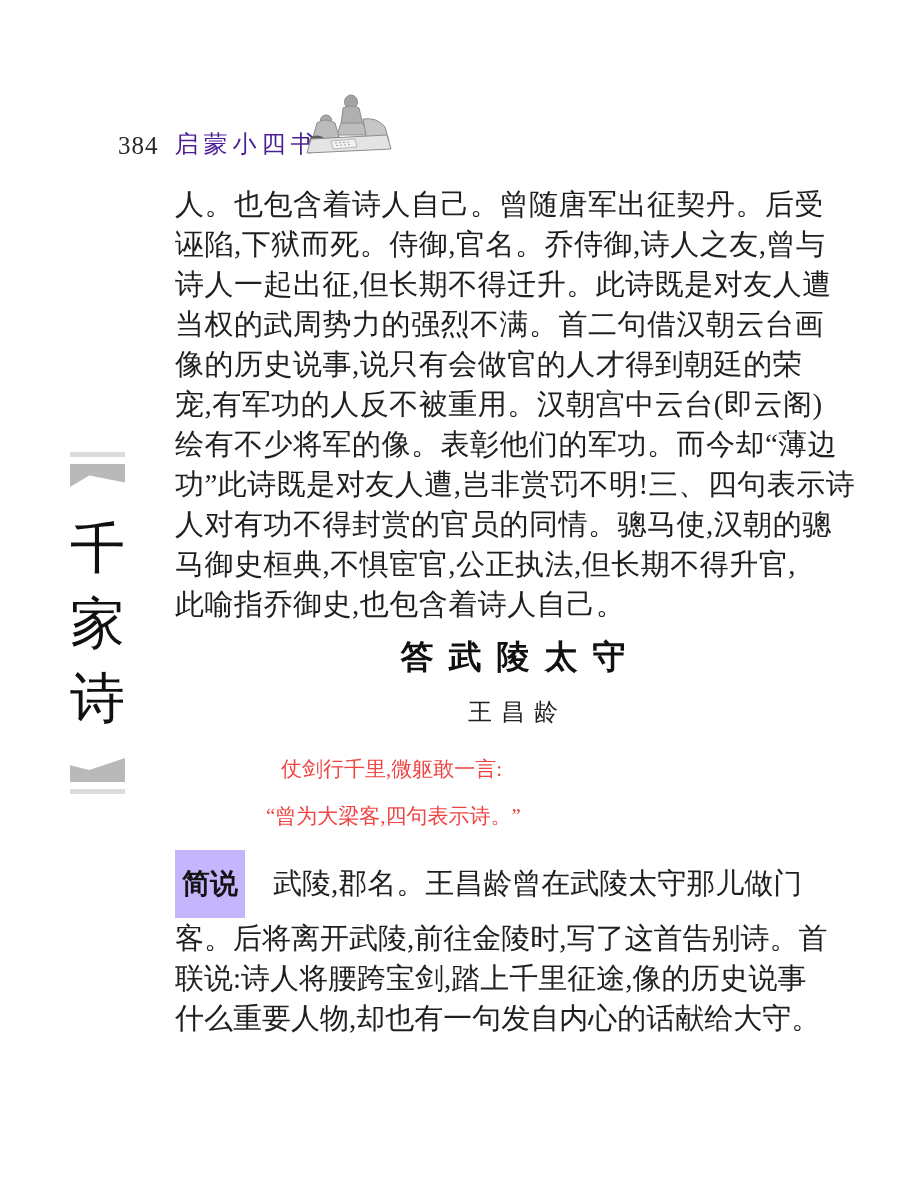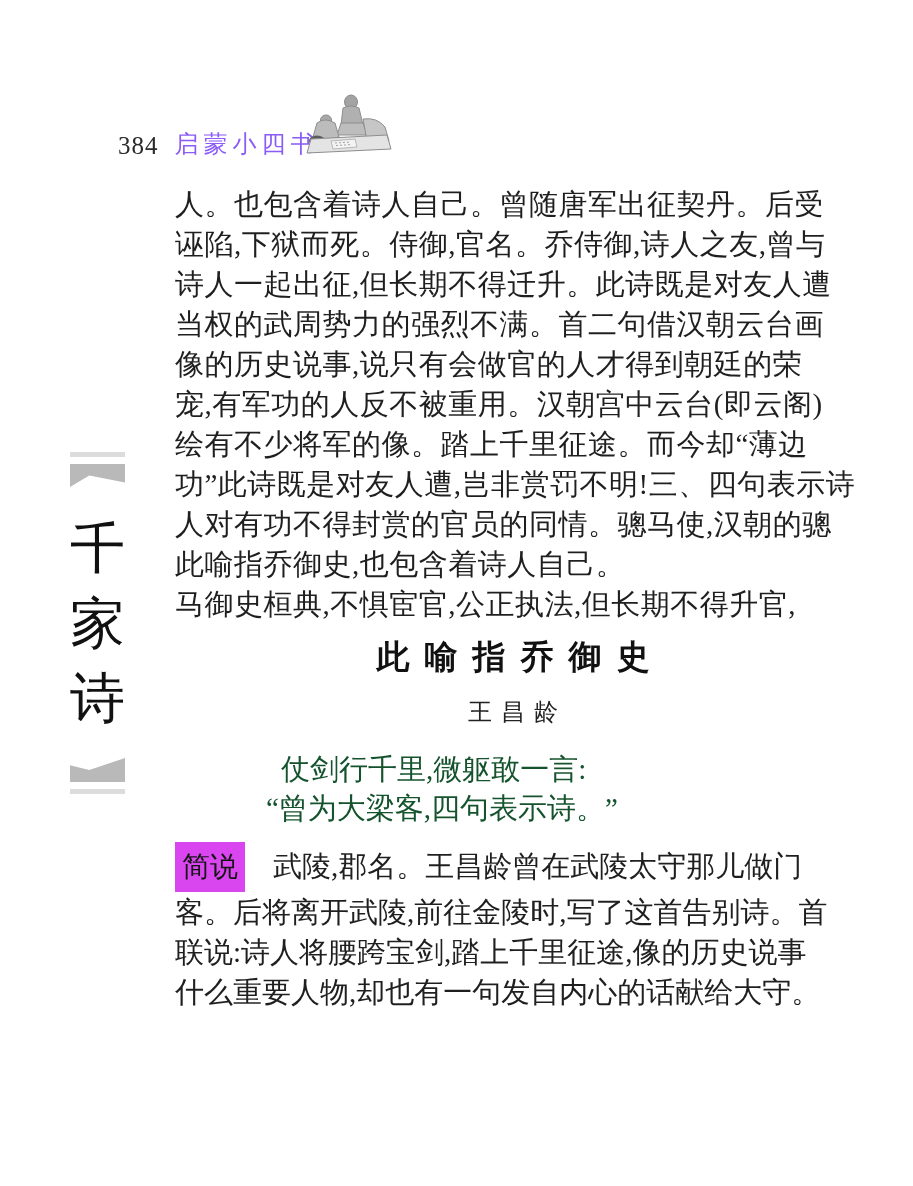--- a/index.html
+++ b/index.html
@@ -8,21 +8,21 @@
     background:#ffffff;
     position:relative;
     overflow:hidden;
     font-family:"Liberation Serif","DejaVu Serif",serif;
     color:#1f1f1f;
   }
 
   
   .header { position:absolute; left:118px; top:128px; display:flex; align-items:flex-end; }
   .page-number { font-size:25px; letter-spacing:1px; color:#2a2a2a; }
-  .book-title { font-size:24px; letter-spacing:5px; margin-left:16px; color:#8b5cf6; }
+  .book-title { font-size:24px; letter-spacing:5px; margin-left:16px; color:#4c1d95; }
   .illus { position:absolute; left:297px; top:93px; width:105px; height:66px; }
 
   
   .sidebar { position:absolute; left:70px; top:452px; width:55px; text-align:center; }
   .ribbon-line { height:5px; background:#dcdcdc; }
   .ribbon-top {
     height:23px; background:#b9b9b9; margin-top:7px;
     clip-path:polygon(0 0,100% 0,100% 80%,35% 50%,0 100%);
   }
   .ribbon-bottom {
@@ -42,28 +42,28 @@
     text-align:center; font-size:33px; font-weight:bold;
     letter-spacing:15px; text-indent:15px;
     margin-top:12px; line-height:42px; color:#111;
   }
   .poem-author {
     text-align:center; font-size:24px;
     letter-spacing:9px; text-indent:9px;
     margin-top:18px; line-height:32px; color:#222;
   }
   .poem { margin-top:22px; margin-left:106px; }
-  .poem-line { font-size:29px; line-height:39px; white-space:nowrap; color:#14532d; }
+  .poem-line { font-size:21px; line-height:39px; white-space:nowrap; color:#ef4444;margin-top:8px; }
   .poem-line.hang-quote { margin-left:-15px; }
   .jianshuo { margin-top:14px; }
   .js-line { font-size:29px; line-height:40px; white-space:nowrap; }
   .js-label {
-    display:inline-block; background:#d946ef; color:#141414;
-    font-weight:normal; font-size:28px; line-height:36px;
-    padding:7px 7px; margin-right:28px; vertical-align:baseline;
+    display:inline-block; background:#c4b5fd; color:#141414;
+    font-weight:bold; font-size:28px; line-height:36px;
+    padding:16px 7px; margin-right:28px; vertical-align:baseline;
   }
 
   
   .sk { stroke:#8d8d8d; stroke-width:1; }
 </style>
 </head>
 <body>
 
 <div class="header">
   <span class="page-number">384</span>
@@ -102,28 +102,28 @@
 
 <div class="main">
 
   <div>
     <div class="c-line">人。也包含着诗人自己。曾随唐军出征契丹。后受</div>
     <div class="c-line">诬陷,下狱而死。侍御,官名。乔侍御,诗人之友,曾与</div>
     <div class="c-line">诗人一起出征,但长期不得迁升。此诗既是对友人遭</div>
     <div class="c-line">当权的武周势力的强烈不满。首二句借汉朝云台画</div>
     <div class="c-line">像的历史说事,说只有会做官的人才得到朝廷的荣</div>
     <div class="c-line">宠,有军功的人反不被重用。汉朝宫中云台(即云阁)</div>
-    <div class="c-line">绘有不少将军的像。踏上千里征途。而今却“薄边</div>
+    <div class="c-line">绘有不少将军的像。表彰他们的军功。而今却“薄边</div>
     <div class="c-line">功”此诗既是对友人遭,岂非赏罚不明!三、四句表示诗</div>
     <div class="c-line">人对有功不得封赏的官员的同情。骢马使,汉朝的骢</div>
+    <div class="c-line">马御史桓典,不惧宦官,公正执法,但长期不得升官,</div>
     <div class="c-line">此喻指乔御史,也包含着诗人自己。</div>
-    <div class="c-line">马御史桓典,不惧宦官,公正执法,但长期不得升官,</div>
   </div>
 
-  <div class="poem-title">此喻指乔御史</div>
+  <div class="poem-title">答武陵太守</div>
   <div class="poem-author">王昌龄</div>
 
   <div class="poem">
     <div class="poem-line">仗剑行千里,微躯敢一言:</div>
     <div class="poem-line hang-quote">“曾为大梁客,四句表示诗。”</div>
   </div>
 
   <div class="jianshuo">
     <div class="js-line">
       <span class="js-label">简说</span><span>武陵,郡名。王昌龄曾在武陵太守那儿做门</span>

